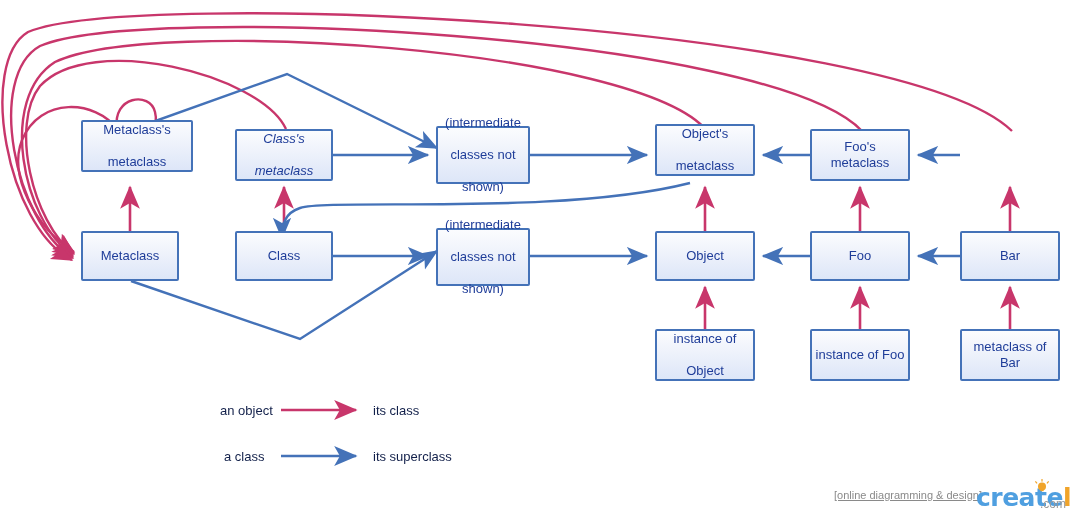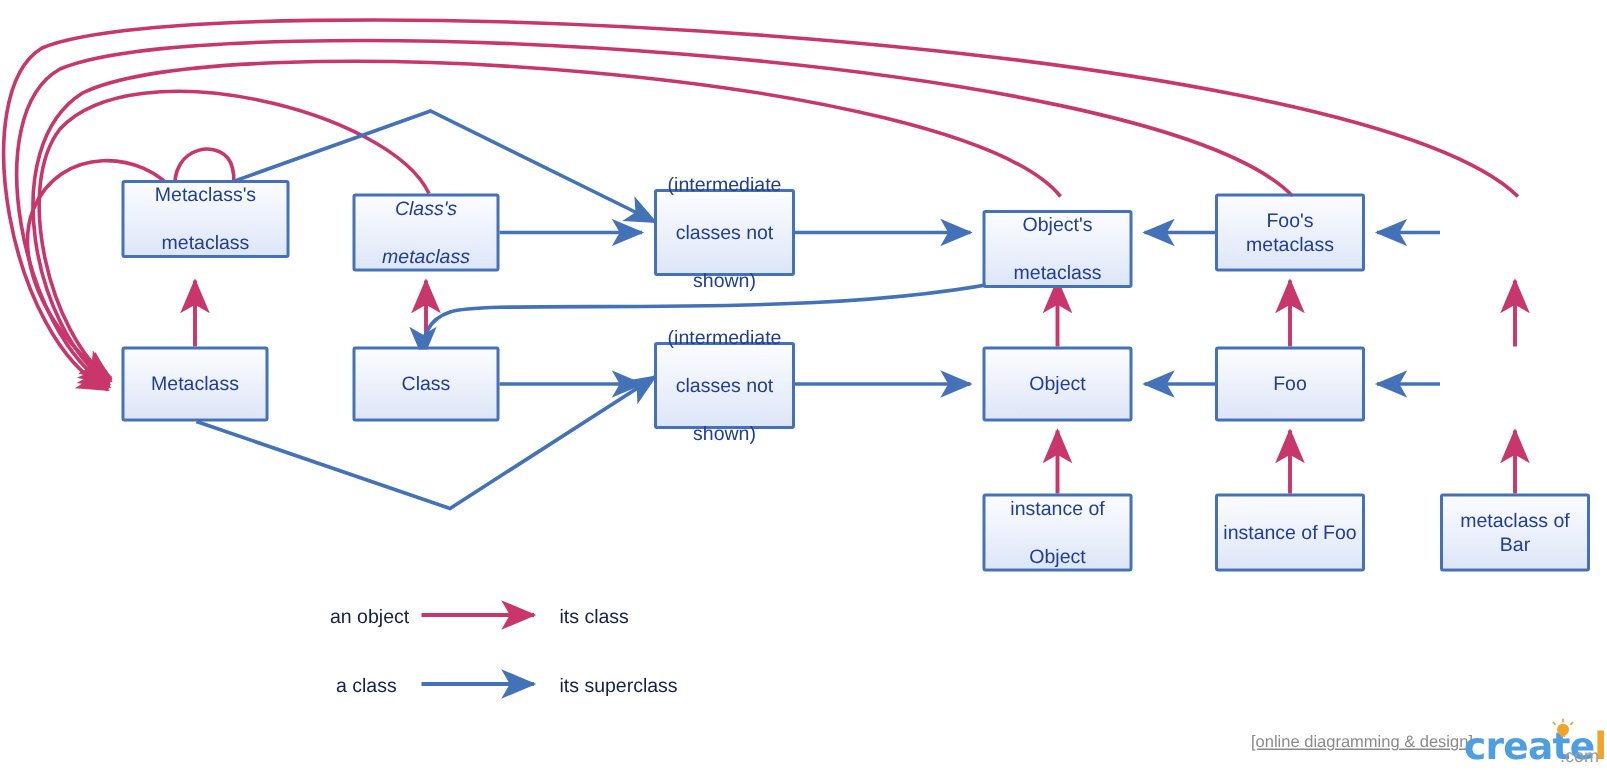--- a/index.html
+++ b/index.html
@@ -120,21 +120,21 @@
     <span><span>Class's</span><br>
           <span>metaclass</span></span>
   </div>
 
   <div class="node" style="left:436px;top:126px;width:94px;height:58px;">
     <span><span>(intermediate</span><br>
           <span>classes not</span><br>
           <span>shown)</span></span>
   </div>
 
-  <div class="node" style="left:655px;top:140px;width:100px;height:52px;">
+  <div class="node" style="left:655px;top:124px;width:100px;height:52px;">
     <span><span>Object's</span><br>
           <span>metaclass</span></span>
   </div>
 
   <div class="node" style="left:810px;top:129px;width:100px;height:52px;">
     <span>Foo's metaclass</span>
   </div>
 
 
   <div class="node" style="left:81px;top:231px;width:98px;height:50px;">
@@ -152,20 +152,23 @@
   </div>
 
   <div class="node" style="left:655px;top:231px;width:100px;height:50px;">
     <span>Object</span>
   </div>
 
   <div class="node" style="left:810px;top:231px;width:100px;height:50px;">
     <span>Foo</span>
   </div>
 
+  <div class="node" style="left:960px;top:231px;width:100px;height:50px;">
+    <span>Bar</span>
+  </div>
 
   <div class="node" style="left:655px;top:329px;width:100px;height:52px;">
     <span><span>instance of</span><br>
           <span>Object</span></span>
   </div>
 
   <div class="node" style="left:810px;top:329px;width:100px;height:52px;">
     <span>instance of Foo</span>
   </div>
 

